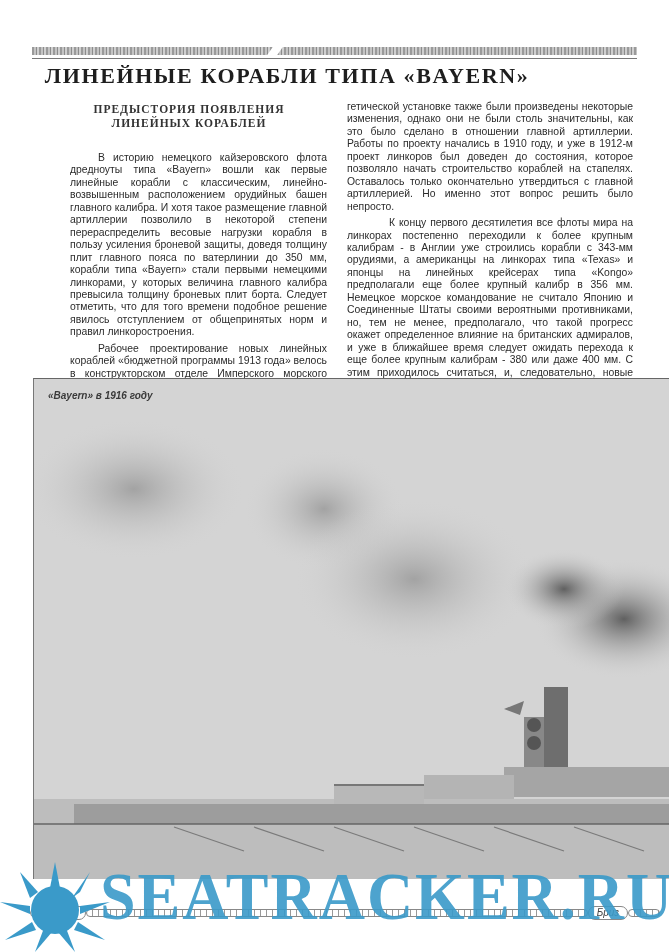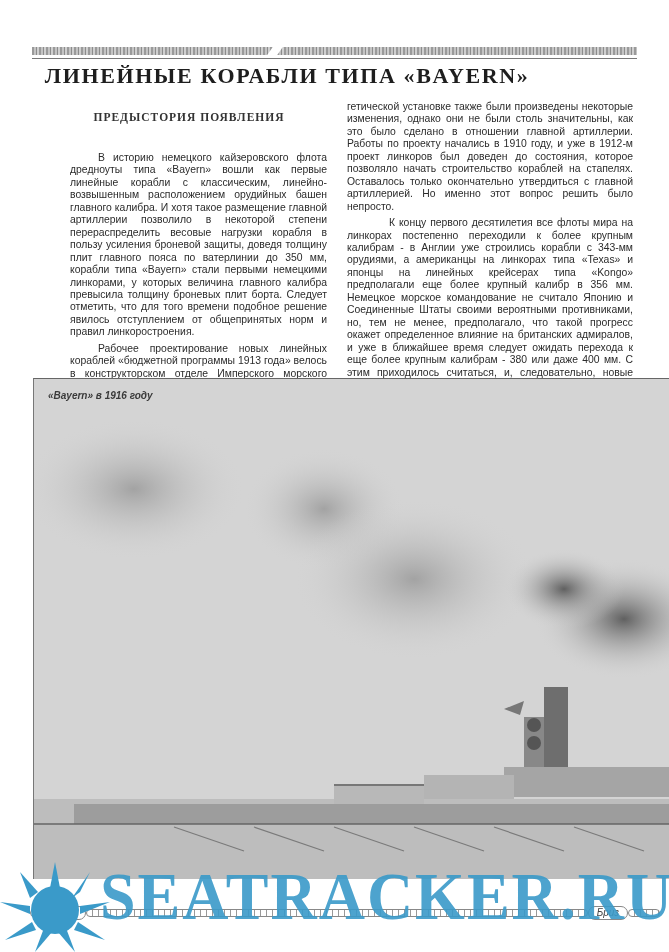--- a/index.html
+++ b/index.html
@@ -1,21 +1,21 @@
 <!DOCTYPE html>
 <html><head>
 <meta charset="utf-8">
 <style>
   html, body { margin:0; padding:0; }
   body { width:669px; height:952px; background:#ffffff; position:relative; overflow:hidden; font-family:"Liberation Sans", sans-serif; color:#2a2a2a; }
   .topbar { position:absolute; left:32px; top:47px; width:605px; height:8px; background:repeating-linear-gradient(90deg,#9a9a9a 0 2px,#c4c4c4 2px 4px,#8c8c8c 4px 5px,#d0d0d0 5px 7px); }
   .topbar-gap { position:absolute; left:270px; top:45px; width:10px; height:12px; background:#fff; transform:skewX(-35deg); }
   .topline { position:absolute; left:32px; top:58px; width:605px; height:1px; background:#777; }
   .title { position:absolute; left:0; top:63px; width:574px; text-align:center; font-family:"Liberation Serif", serif; font-weight:bold; font-size:22px; letter-spacing:1.6px; color:#1e1e1e; }
-  .subhead { position:absolute; left:74px; top:102px; width:230px; text-align:center; font-family:"Liberation Serif", serif; font-weight:bold; font-size:11.5px; letter-spacing:1px; line-height:14px; color:#333;margin-top:8px; }
+  .subhead { position:absolute; left:74px; top:102px; width:230px; text-align:center; font-family:"Liberation Serif", serif; font-weight:bold; font-size:11.5px; letter-spacing:1px; line-height:14px; color:#333; }
   .col { position:absolute; font-size:10.4px; line-height:12.45px; text-align:justify; color:#2b2b2b; }
   .col p { margin:4px; text-indent:28px; }
   .col p.noindent { text-indent:0; }
   .col p.big { text-indent:42px; }
   .col1 { left:66px; top:148px; width:265px; }
   .col2 { left:343px; top:97px; width:294px; }
   em { font-style:italic; }
   .photo { position:absolute; left:33px; top:378px; width:640px; height:500px; border-top:1.5px solid #666; border-left:1.5px solid #777; background:#d2d2d2; overflow:hidden; }
   .photo svg { position:absolute; left:0; top:0; }
   .caption { position:absolute; left:14px; top:11px; font-style:italic; font-weight:bold; font-size:10px; color:#3a3a3a; }
@@ -29,20 +29,21 @@
 <body>
 
 <div class="topbar"></div>
 <div class="topbar-gap"></div>
 <div class="topline"></div>
 
 <div class="title">ЛИНЕЙНЫЕ КОРАБЛИ ТИПА «BAYERN»</div>
 
 <div class="subhead">
   <div>ПРЕДЫСТОРИЯ ПОЯВЛЕНИЯ</div>
+  <div>ЛИНЕЙНЫХ КОРАБЛЕЙ</div>
 </div>
 
 <div class="col col1">
   <p>В историю немецкого кайзеровского флота дредноуты типа «Bayern» вошли как первые линейные корабли с классическим, линейно-возвышенным расположением орудийных башен главного калибра. И хотя такое размещение главной артиллерии позволило в некоторой степени перераспределить весовые нагрузки корабля в пользу усиления броневой защиты, доведя толщину плит главного пояса по ватерлинии до 350 мм, корабли типа «Bayern» стали первыми немецкими линкорами, у которых величина главного калибра превысила толщину броневых плит борта. Следует отметить, что для того времени подобное решение явилось отступлением от общепринятых норм и правил линкоростроения.</p>
   <p><span>Рабочее проектирование новых линейных кораблей «бюджетной программы 1913 года» велось в конструкторском отделе Имперского морского ведомства (Konstruktionsdepartment des Reichsmarineamtes) под руководством технического советника морского ведомства Поча (Marinebaurat - MarBrt - Paech). За прототип </span><em>при разработке проекта был</em><span> принят предыдущий тип линкоров - </span><em>«Konig», но со</em><span> значительными изменениями в конструкции корпуса, вызванными уменьшением число орудийных башен при одновременном увеличении мощности орудий и утолщении броневых плит. В расположении броневой защиты и энер-</span></p>
 </div>
 
 <div class="col col2">
   <p class="noindent">гетической установке также были произведены некоторые изменения, однако они не были столь значительны, как это было сделано в отношении главной артиллерии. Работы по проекту начались в 1910 году, и уже в 1912-м проект линкоров был доведен до состояния, которое позволяло начать строительство кораблей на стапелях. Оставалось только окончательно утвердиться с главной артиллерией. Но именно этот вопрос решить было непросто.</p>
   <p class="big">К концу первого десятилетия все флоты мира на линкорах постепенно переходили к более крупным калибрам - в Англии уже строились корабли с 343-мм орудиями, а американцы на линкорах типа «Texas» и японцы на линейных крейсерах типа «Kongo» предполагали еще более крупный калибр в 356 мм. Немецкое морское командование не считало Японию и Соединенные Штаты своими вероятными противниками, но, тем не менее, предполагало, что такой прогресс окажет определенное влияние на британских адмиралов, и уже в ближайшее время следует ожидать перехода к еще более крупным калибрам - 380 или даже 400 мм. С этим приходилось считаться, и, следовательно, новые проекты немецких кораблей программы 1913 года должны были учитывать такие возможности, чтобы в итоге не оказаться неполноценными боевыми единицами.</p>

